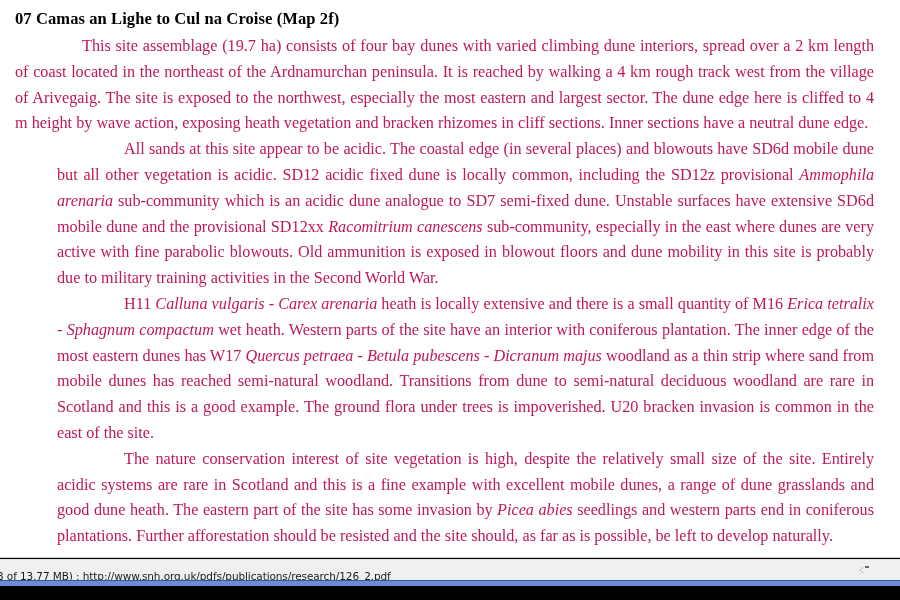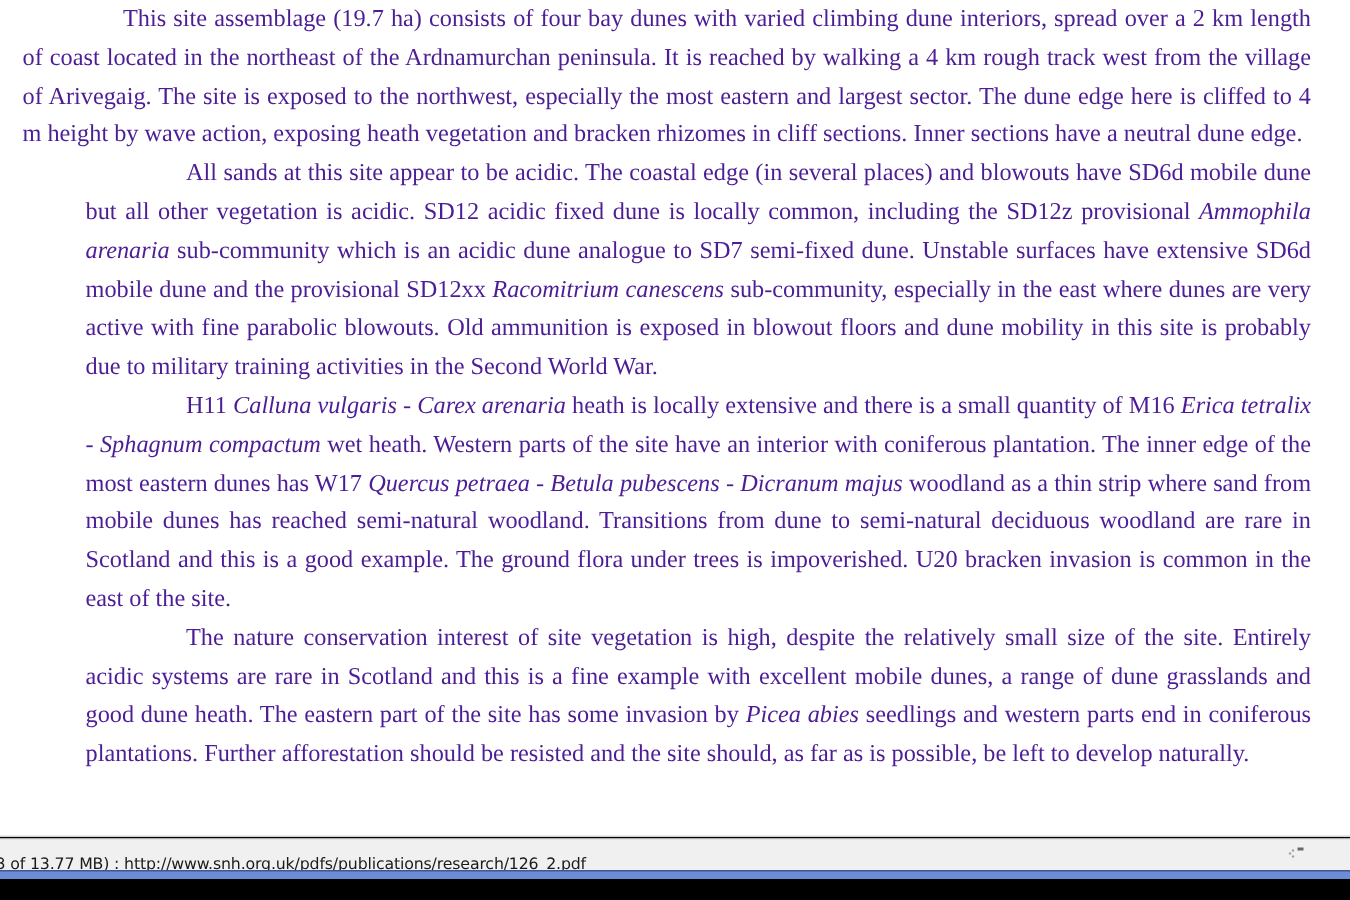--- a/index.html
+++ b/index.html
@@ -44,21 +44,21 @@
     line-height: 26px;
     color: #000000;
     margin: 6px 0 2px 0;
     letter-spacing: 0.1px;
     white-space: nowrap;
   }
   .doc-para {
     font-family: "Liberation Serif", "DejaVu Serif", serif;
     font-size: 16.2px;
     line-height: 25.8px;
-    color: #4c1d95;
+    color: #be185d;
     text-align: justify;
     text-justify: inter-word;
     margin: 0;
     text-indent: 67px;
     -webkit-font-smoothing: none;
   }
   .doc-para + .doc-para {
     margin-top: 0px;
     margin-left: 42px;
   }
@@ -114,20 +114,21 @@
     background: #000000;
   }
 </style>
 </head>
 <body>
 
 <div id="page">
 
   <div class="doc-viewport">
     <div class="doc-page">
+      <h1 class="doc-title">07 Camas an Lighe to Cul na Croise (Map 2f)</h1>
       <div id="paragraphs">
           <p class="doc-para"><span>This site assemblage (19.7 ha) consists of four bay dunes with varied climbing dune interiors, spread over a 2 km length of coast located in the northeast of the Ardnamurchan peninsula. It is reached by walking a 4 km rough track west from the village of Arivegaig. The site is exposed to the northwest, especially the most eastern and largest sector. The dune edge here is cliffed to 4 m height by wave action, exposing heath vegetation and bracken rhizomes in cliff sections. Inner sections have a neutral dune edge.</span></p>
           <p class="doc-para"><span>All sands at this site appear to be acidic. The coastal edge (in several places) and blowouts have SD6d mobile dune but all other vegetation is acidic. SD12 acidic fixed dune is locally common, including the SD12z provisional </span><i>Ammophila arenaria</i><span> sub-community which is an acidic dune analogue to SD7 semi-fixed dune. Unstable surfaces have extensive SD6d mobile dune and the provisional SD12xx </span><i>Racomitrium canescens</i><span> sub-community, especially in the east where dunes are very active with fine parabolic blowouts. Old ammunition is exposed in blowout floors and dune mobility in this site is probably due to military training activities in the Second World War.</span></p>
           <p class="doc-para"><span>H11 </span><i>Calluna vulgaris - Carex arenaria</i><span> heath is locally extensive and there is a small quantity of M16 </span><i>Erica tetralix - Sphagnum compactum</i><span> wet heath. Western parts of the site have an interior with coniferous plantation. The inner edge of the most eastern dunes has W17 </span><i>Quercus petraea - Betula pubescens - Dicranum majus</i><span> woodland as a thin strip where sand from mobile dunes has reached semi-natural woodland. Transitions from dune to semi-natural deciduous woodland are rare in Scotland and this is a good example. The ground flora under trees is impoverished. U20 bracken invasion is common in the east of the site.</span></p>
           <p class="doc-para"><span>The nature conservation interest of site vegetation is high, despite the relatively small size of the site. Entirely acidic systems are rare in Scotland and this is a fine example with excellent mobile dunes, a range of dune grasslands and good dune heath. The eastern part of the site has some invasion by </span><i>Picea abies</i><span> seedlings and western parts end in coniferous plantations. Further afforestation should be resisted and the site should, as far as is possible, be left to develop naturally.</span></p>
         </div>
     </div>
   </div>
 
   <div class="status-bar">

